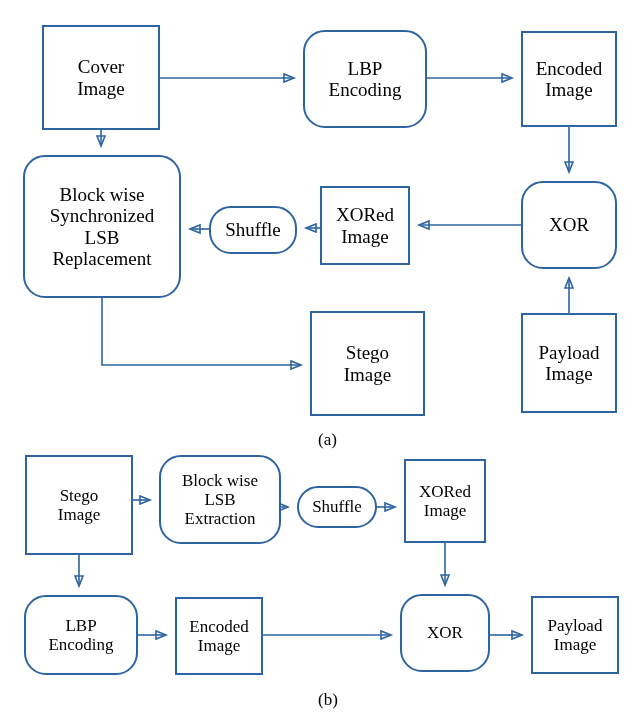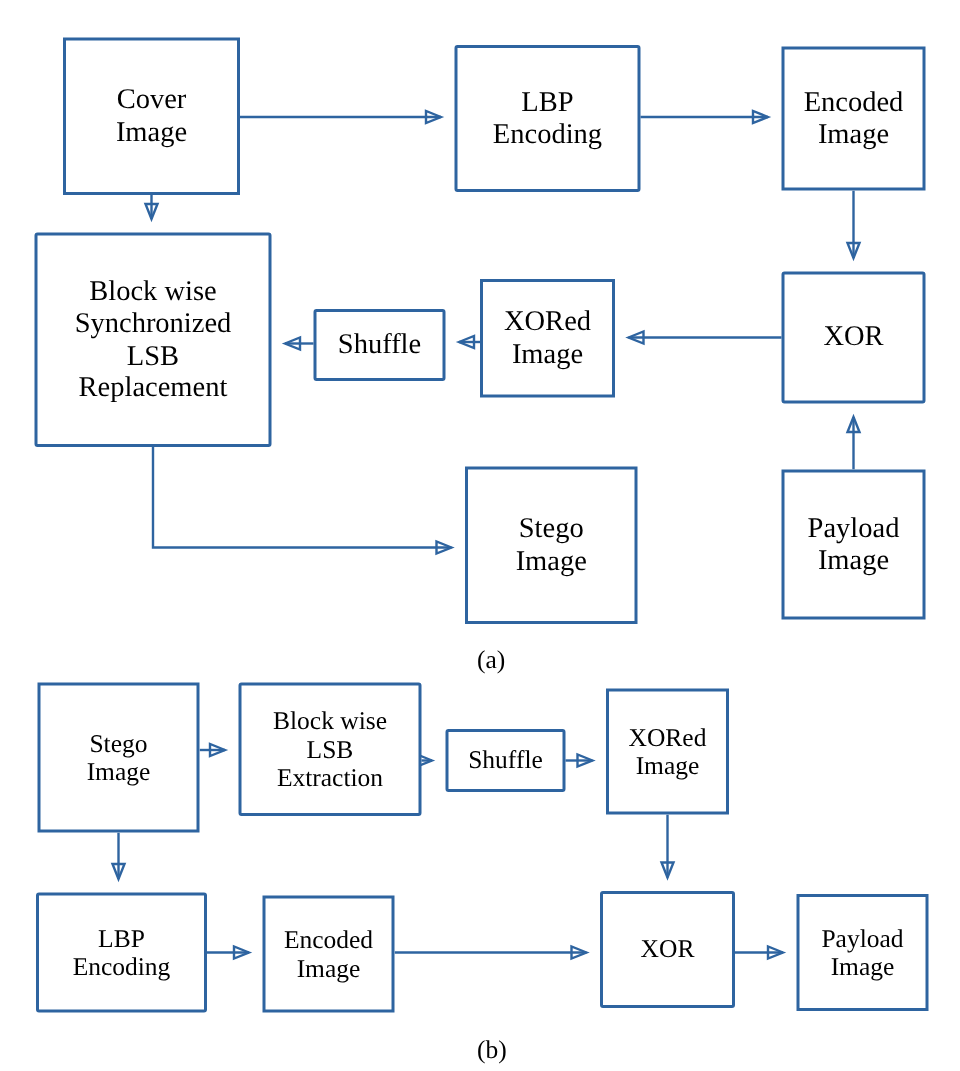--- a/index.html
+++ b/index.html
@@ -35,21 +35,21 @@
     font-family: "Liberation Serif", serif;
     color: #000000;
     z-index: 3;
   }
   .node span {
     display: block;
     padding: 0 3px;
     white-space: pre-line;
   }
   .rounded {
-    border-radius: 2px;
+    border-radius: 22px;
   }
   .caption {
     position: absolute;
     font-family: "Liberation Serif", serif;
     font-size: 17px;
     color: #000000;
     z-index: 3;
   }
   svg.edges {
     position: absolute;

